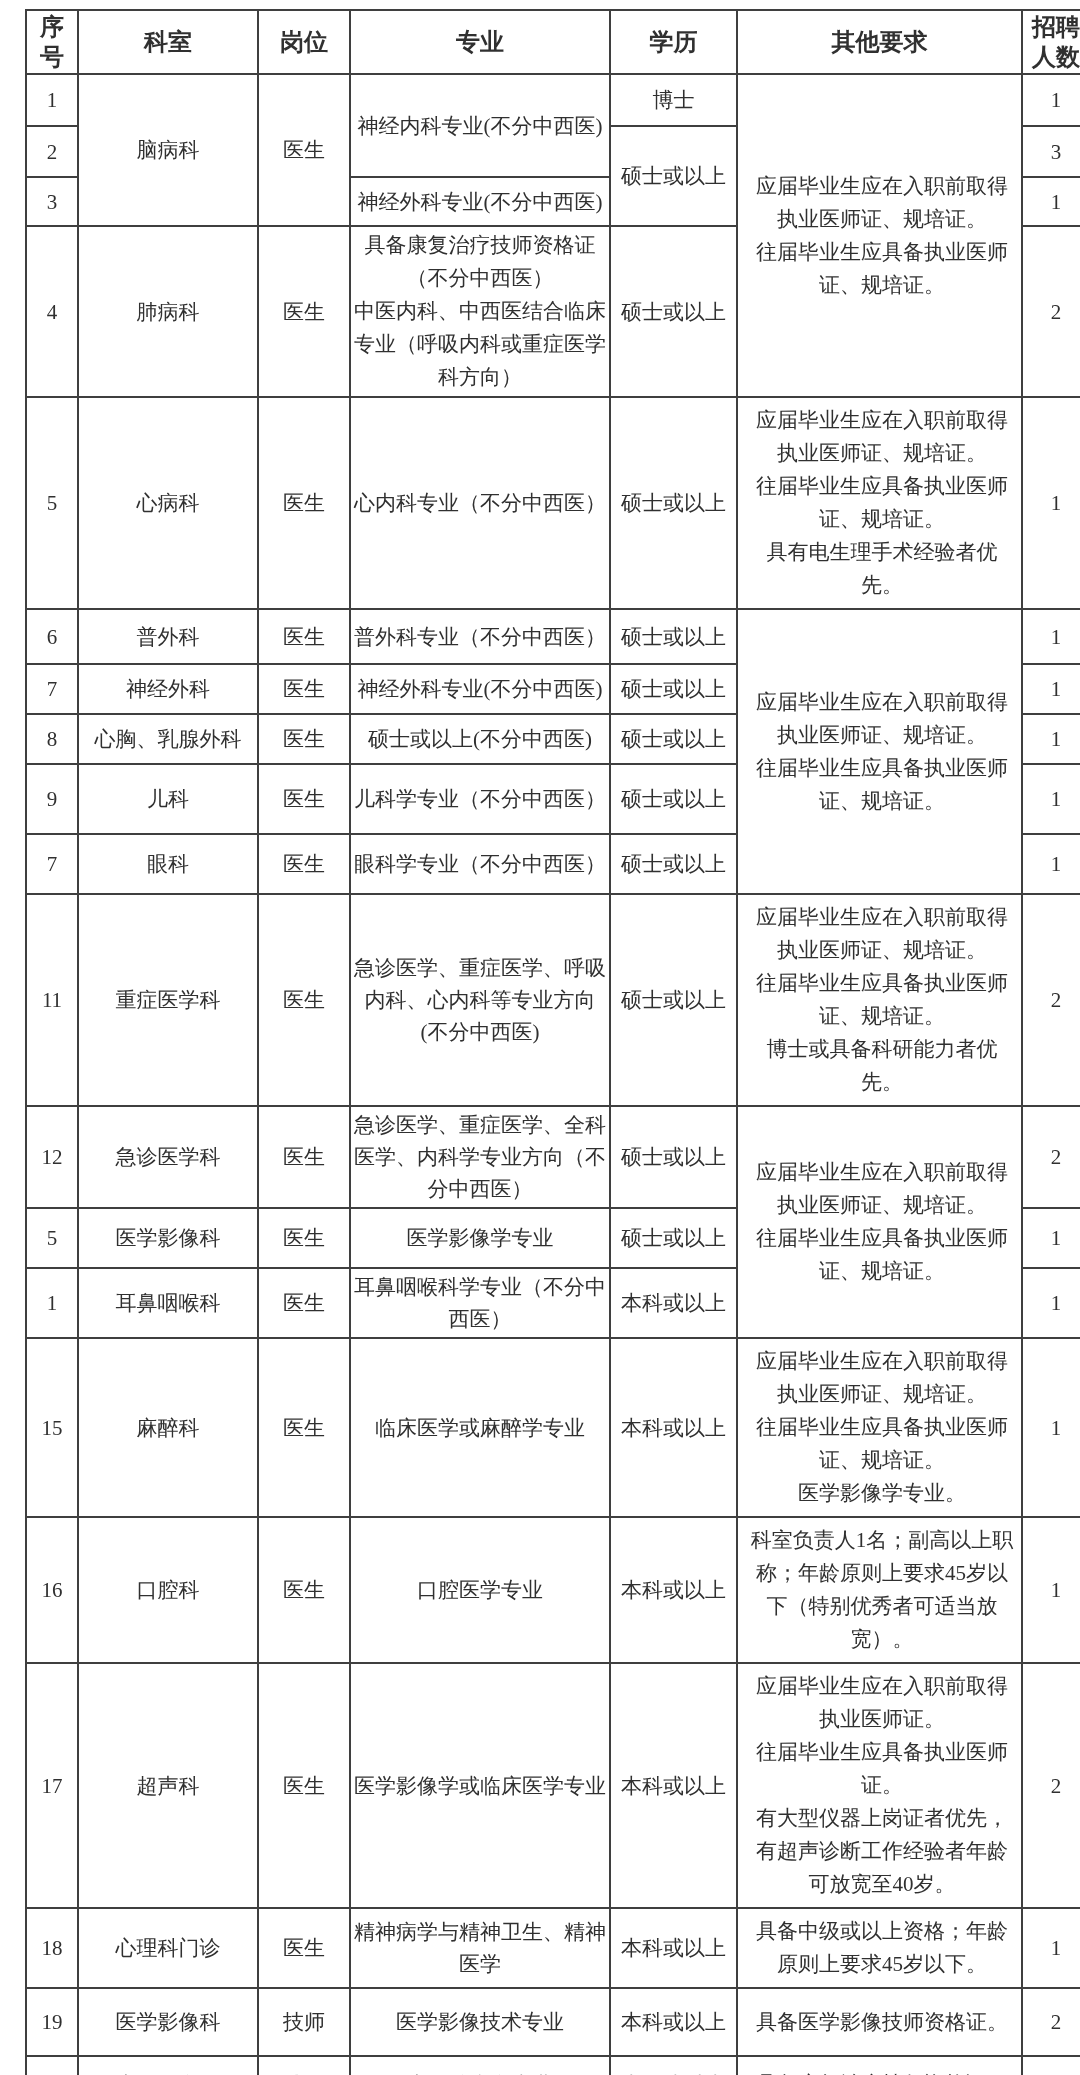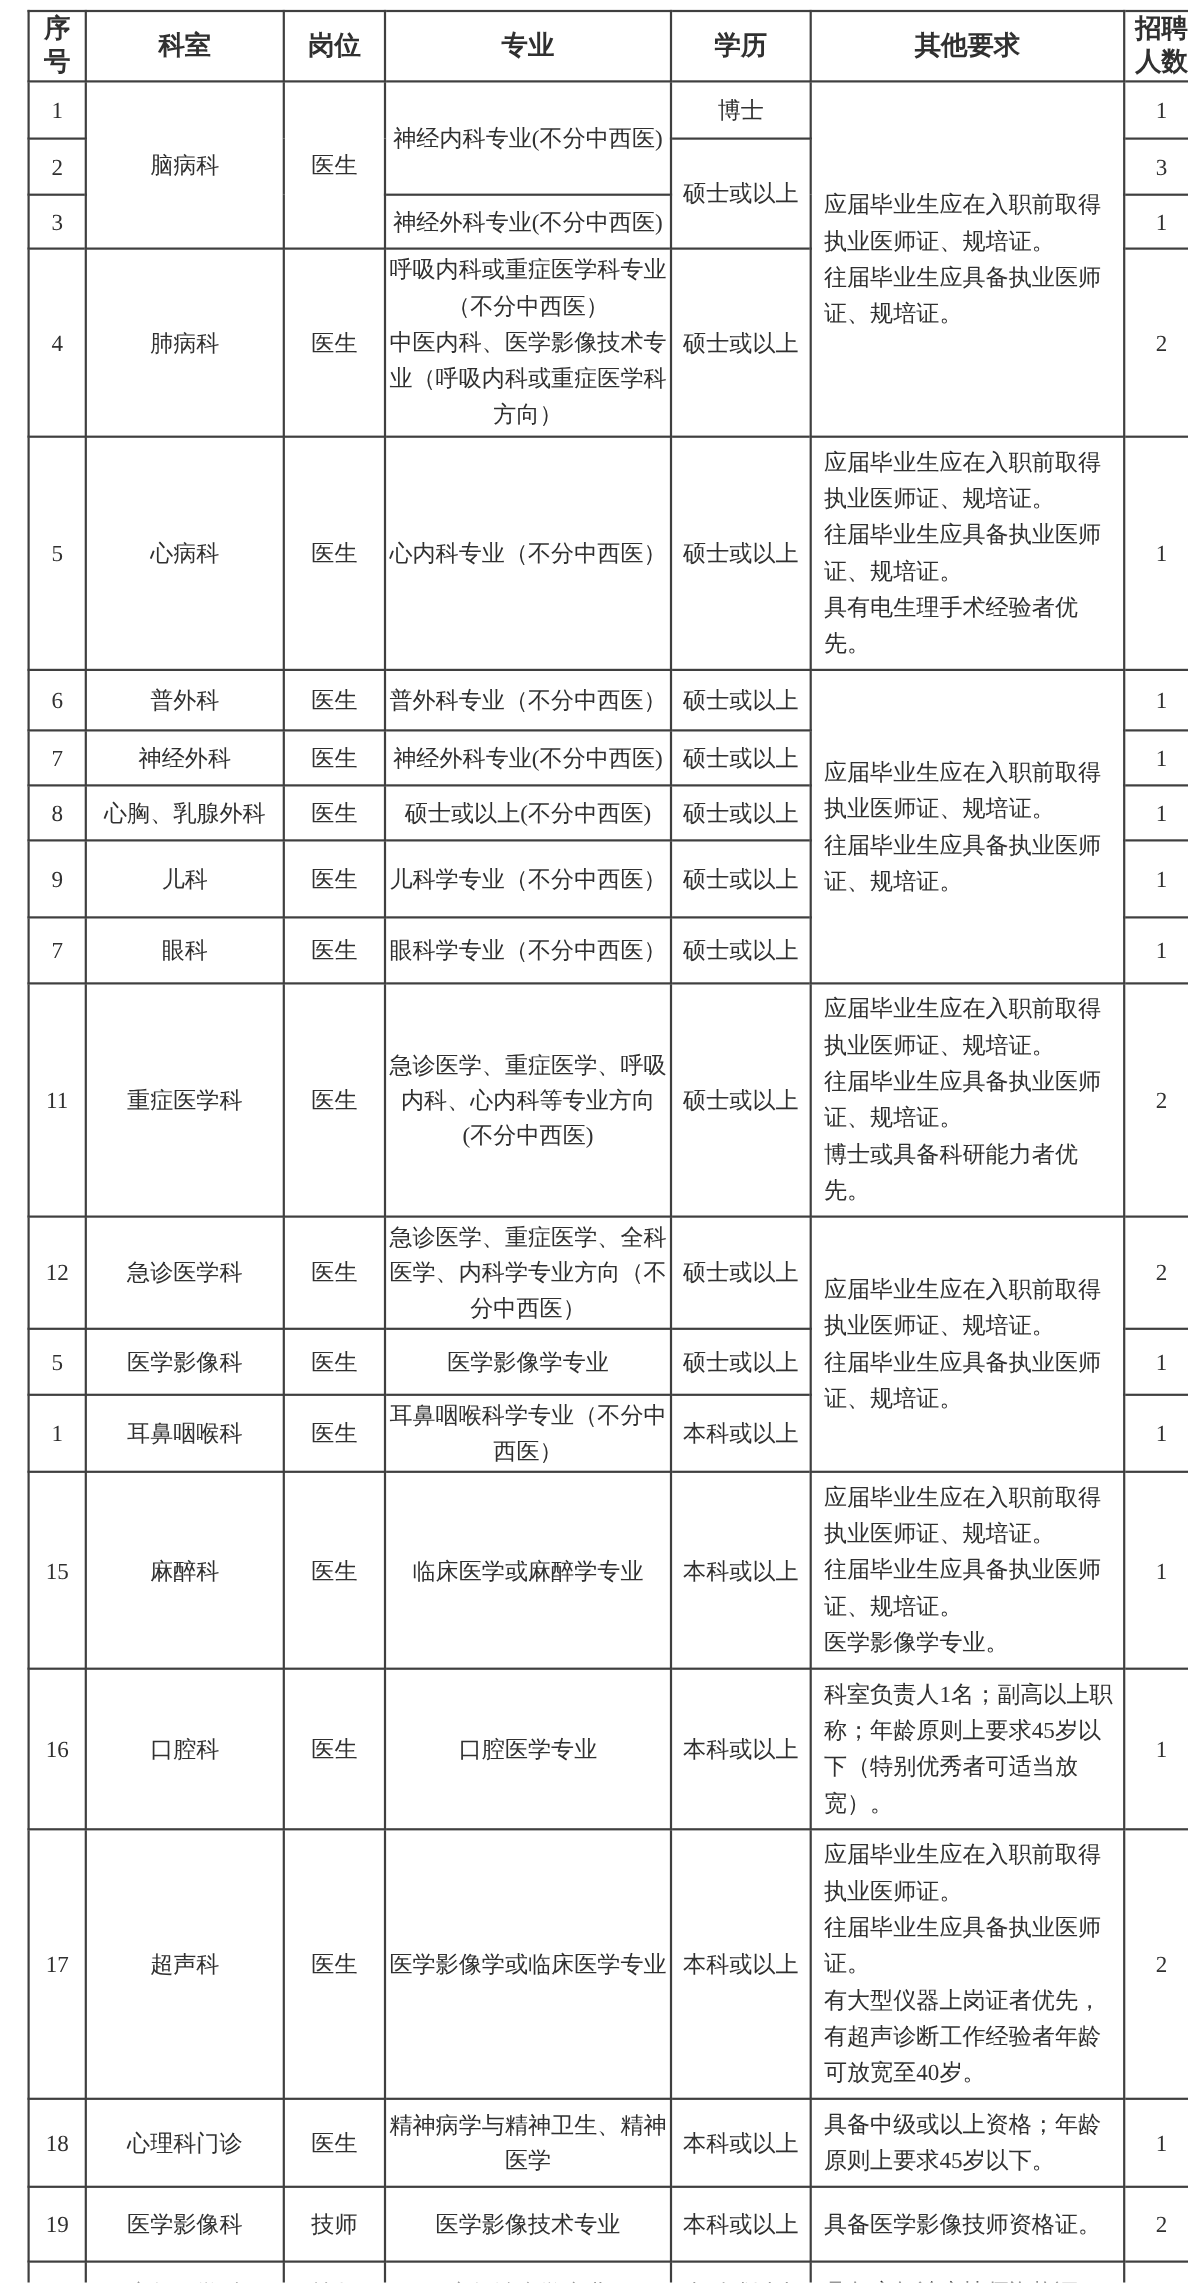--- a/index.html
+++ b/index.html
@@ -27,21 +27,21 @@
     overflow:hidden;
     word-break:break-all;
   }
   .rt th{
     font-size:24px;
     font-weight:bold;
     line-height:30px;
     padding:1px 2px;
   }
   .rt td.req{
-    text-align:left;
+    text-align:center;
     padding:6px 6px 6px 11px;
     line-height:33px;
   }
   .rt td.major div{line-height:33px;}
   .rt td.req div{line-height:33px;}
 </style>
 </head>
 <body>
 
 <div class="page">
@@ -90,22 +90,22 @@
     <td>3</td>
     <td class="major">神经外科专业(不分中西医)</td>
     <td>1</td>
   </tr>
 
   <tr style="height:165px">
     <td>4</td>
     <td>肺病科</td>
     <td>医生</td>
     <td class="major">
-      <div>呼吸内科或重症医学科专业（不分中西医）</div>
-      <div>中医内科、医学影像技术专业（呼吸内科或重症医学科方向）</div>
+      <div>具备康复治疗技师资格证（不分中西医）</div>
+      <div>中医内科、中西医结合临床专业（呼吸内科或重症医学科方向）</div>
     </td>
     <td>硕士或以上</td>
     <td>2</td>
   </tr>
 
   <tr style="height:157px">
     <td>5</td>
     <td>心病科</td>
     <td>医生</td>
     <td class="major">心内科专业（不分中西医）</td>

